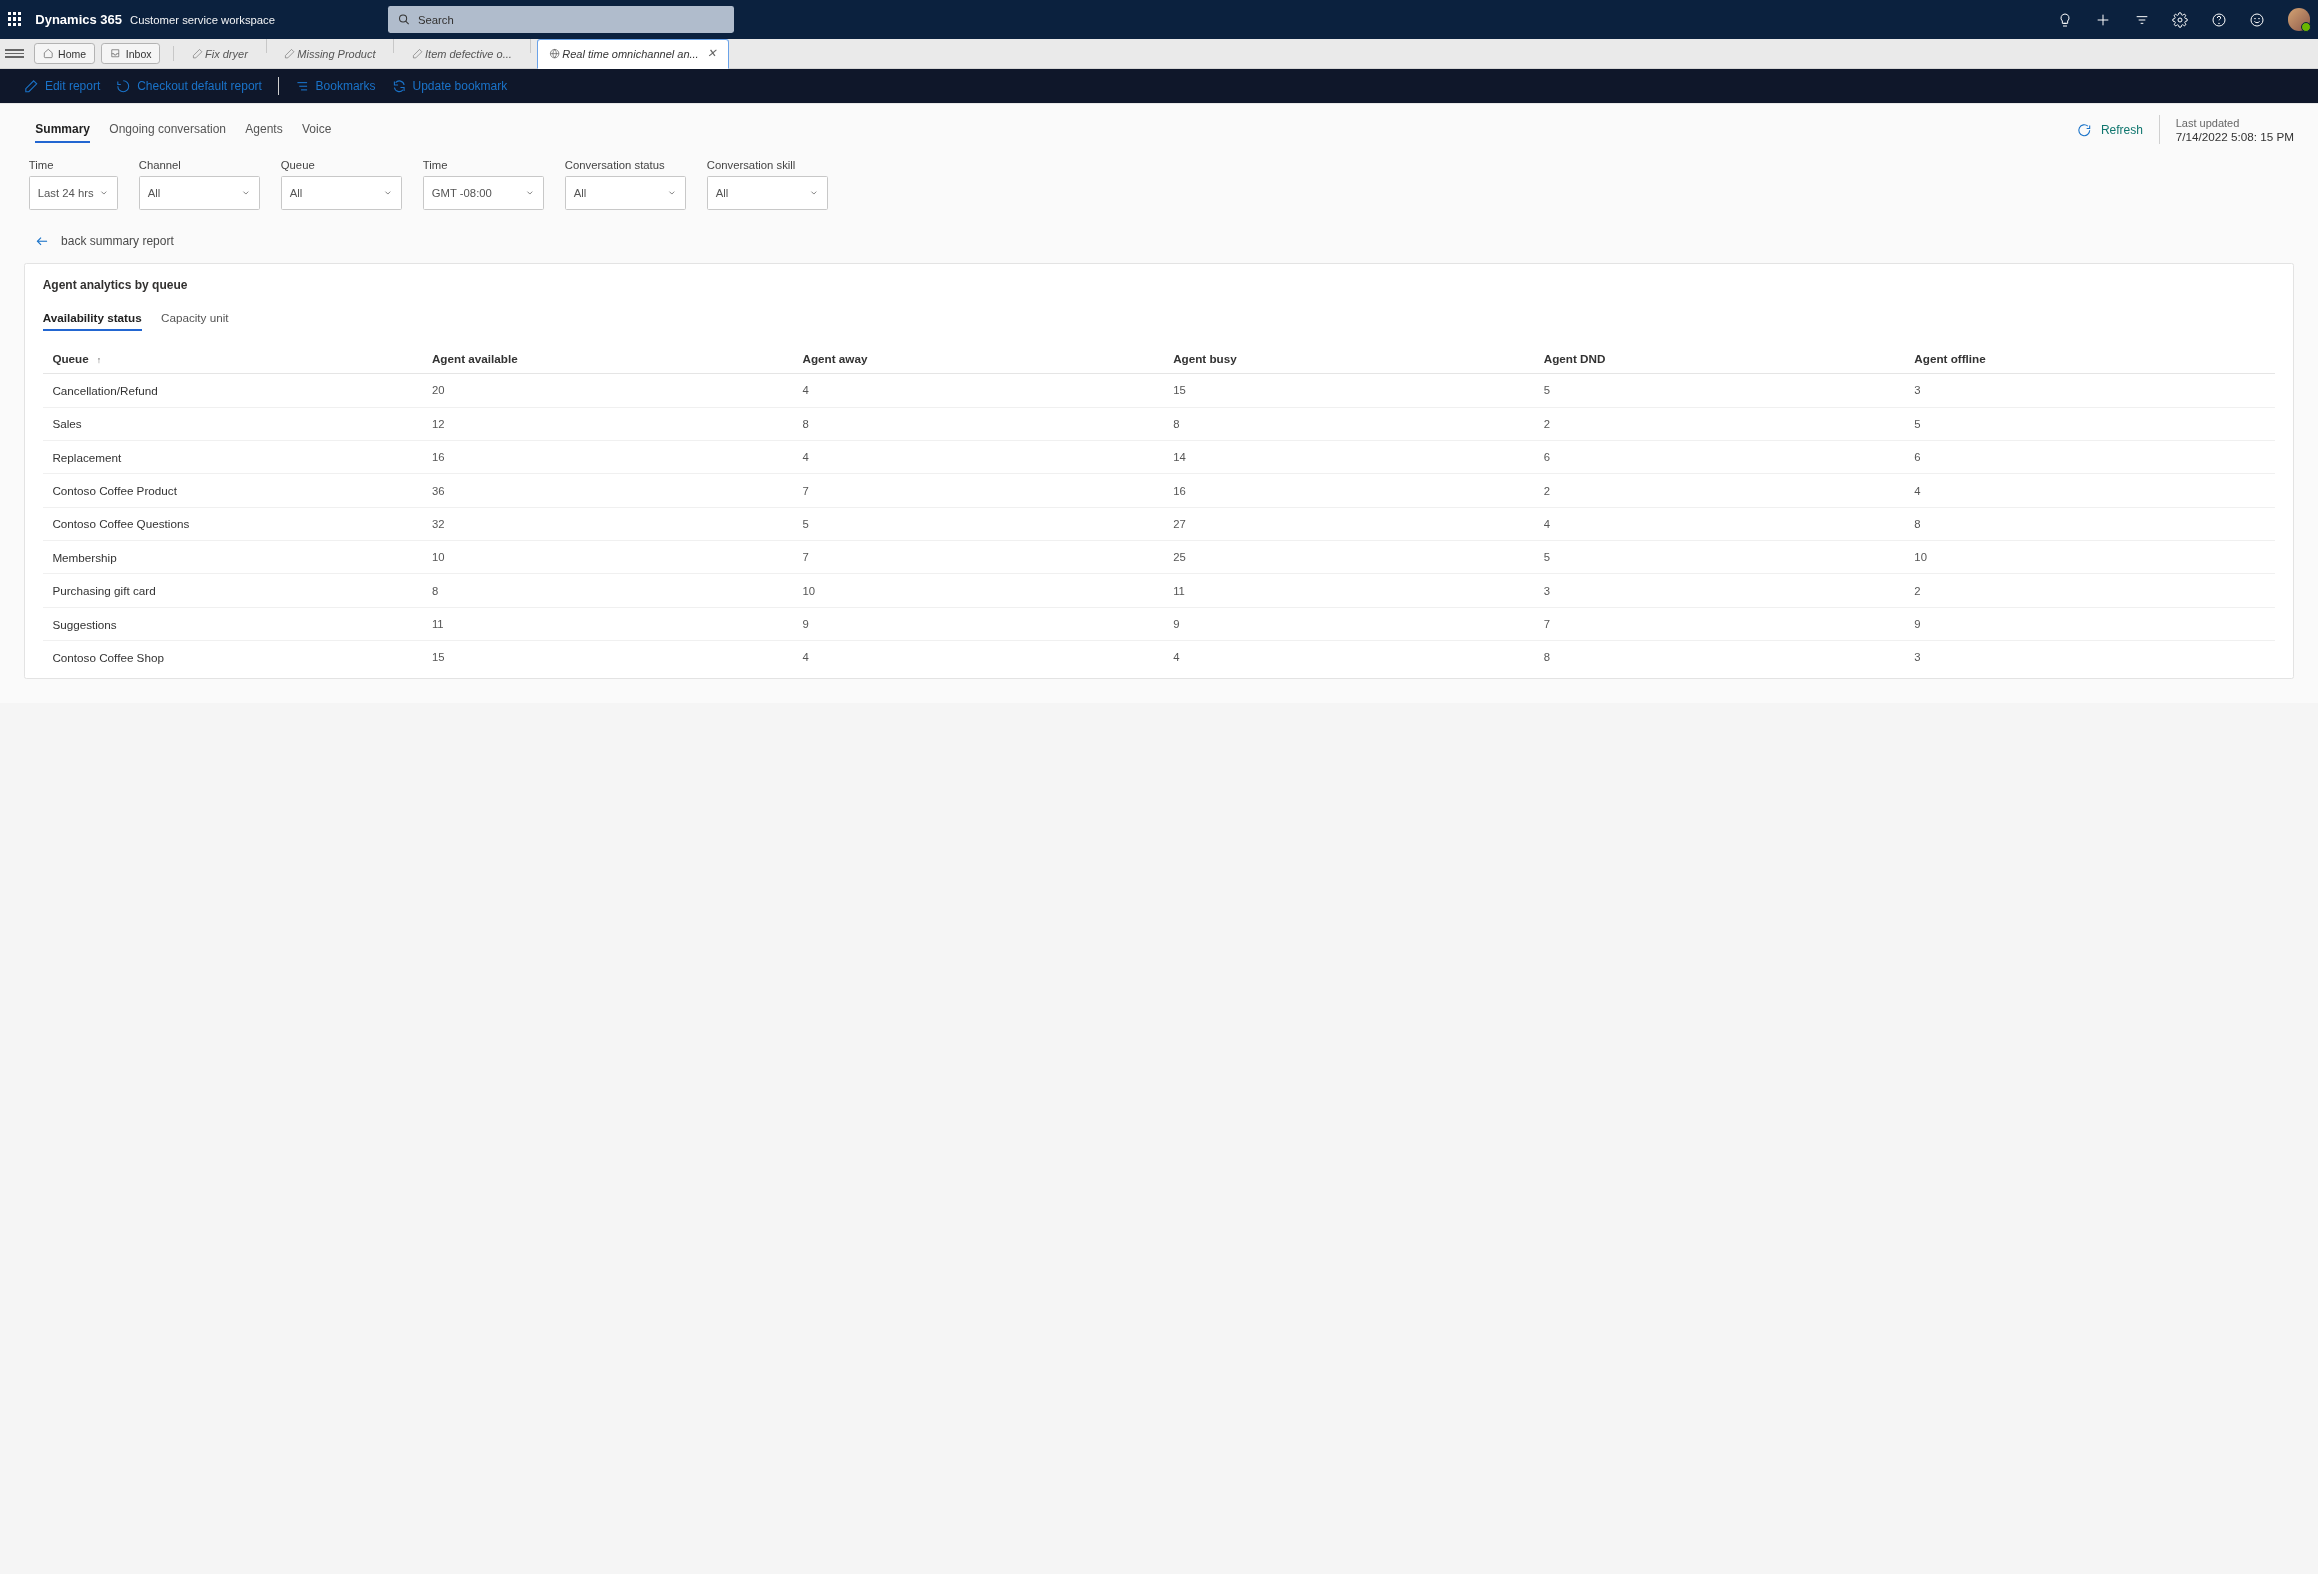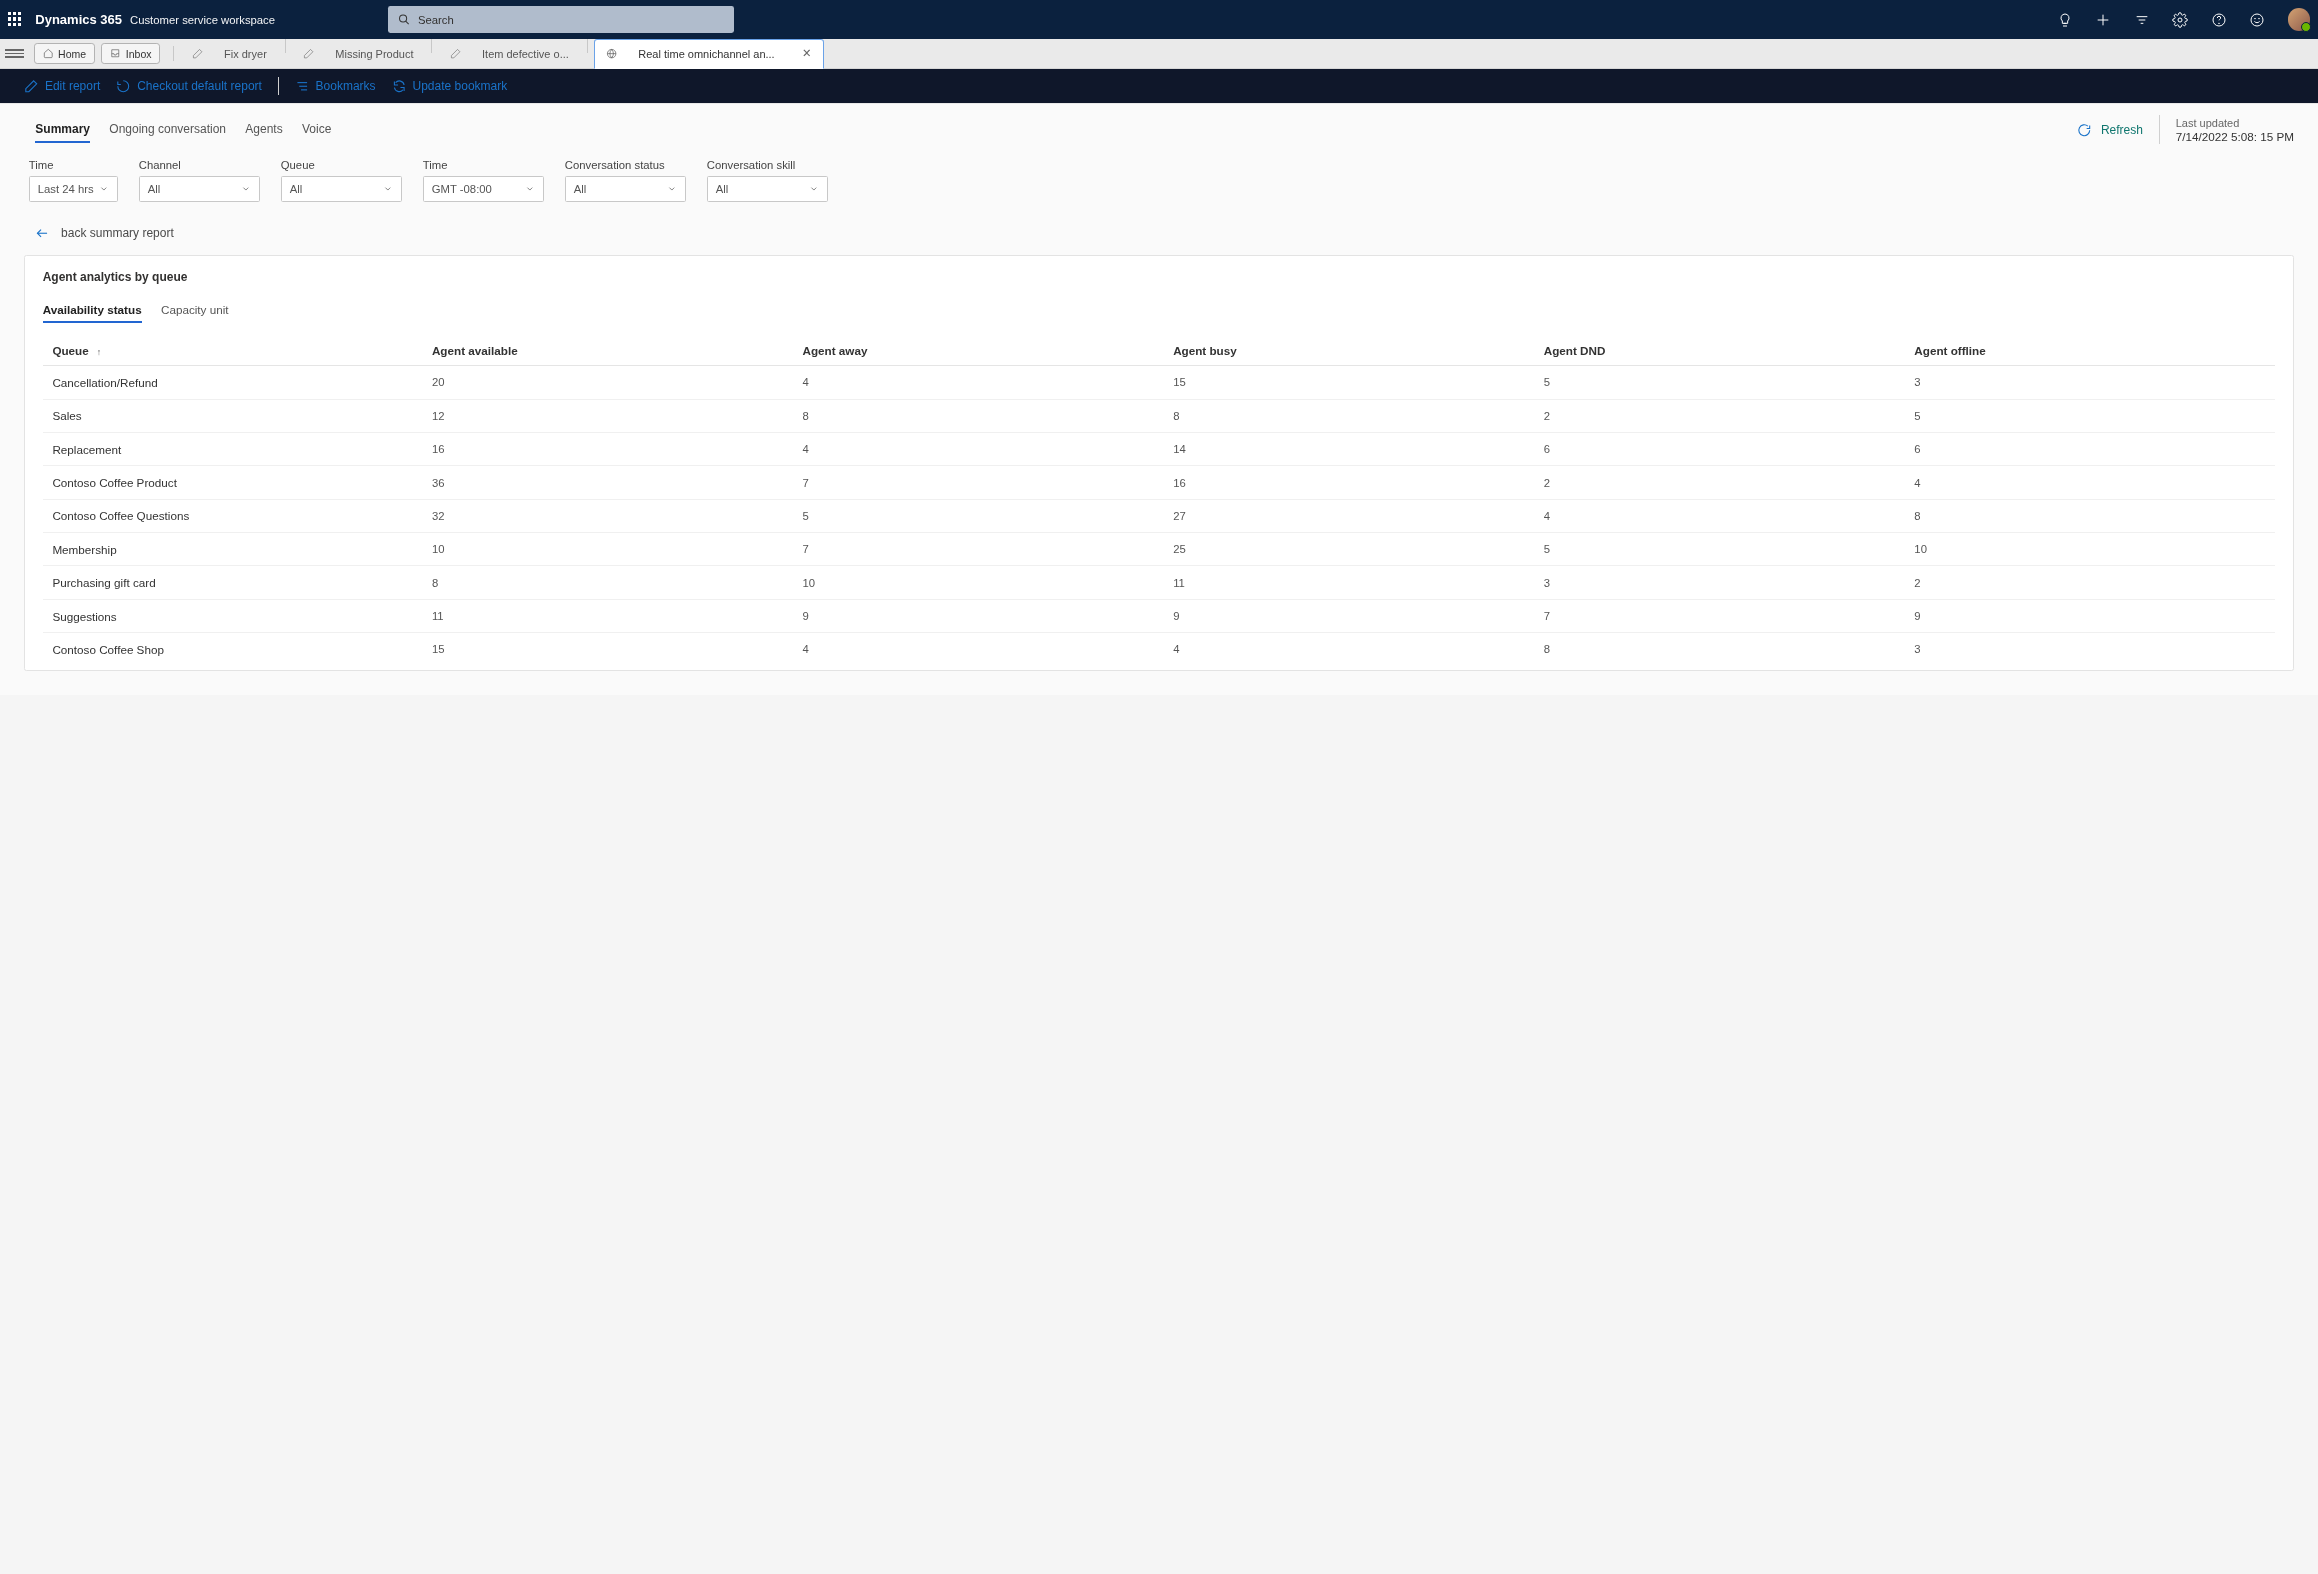--- a/index.html
+++ b/index.html
@@ -20,21 +20,21 @@
   .avatar { width: 22.5px; height: 22.5px; border-radius: 50%; background: linear-gradient(135deg,#d4a373,#8d5b4c); position: relative; }
   .avatar::after { content:''; position:absolute; bottom:-0.8px; right:-0.8px; width:8px; height:8px; background:#6bb700; border:1.6px solid #0b213e; border-radius:50%; }
 
   
   .tab-strip { background: #eaeaea; height: 30px; display: flex; align-items: center; border-bottom: 0.8px solid #d6d6d6; padding-left: 4.8px;}
   .hamburger { width: 19.3px; height: 19.3px; display:flex; flex-direction:column; justify-content:center; gap:2.4px; margin-right:9.7px; cursor:pointer;}
   .hamburger span{height:1.2px; background:#666;}
   .chip { height: 21px; border:0.8px solid #b3b3b3; border-radius:3.2px; background:#f5f5f5; display:flex; align-items:center; padding:0 8px; margin-right:6.4px; font-size:10.5px; color:#333; cursor:pointer; gap:4.8px;}
   .chip svg{width:10.5px;height:10.5px;}
   .tab-sep { width:0.8px; height:14.5px; background:#c8c8c8; margin:0 6.4px;}
-  .tab { height:30px; display:flex; align-items:center; padding:0 11.3px; font-size:11px; color:#555; cursor:pointer; gap:21px; position:relative;}
+  .tab { height:30px; display:flex; align-items:center; padding:0 11.3px; font-size:11px; color:#555; cursor:pointer; gap:2px; position:relative;font-style:italic;}
   .tab svg{width:11.3px;height:11.3px;}
   .tab.active { background:#fff; border:0.8px solid #6aa2e8; border-bottom:0.8px solid #fff; border-radius:3.2px 3.2px 0 0; margin-bottom:-0.8px; color:#333;}
   .tab .close{margin-left:6.4px; font-size:11.3px; color:#666;}
 
   
   .action-bar { background:#0f172a; height:35px; display:flex; align-items:center; padding:0 24px; border-bottom:0.8px solid #e8e8e8; gap:16px;}
   .action-bar .act{display:flex;align-items:center;gap:6.4px;font-size:12px;color:#1a73c9;cursor:pointer;}
   .action-bar .act svg{width:14.5px;height:14.5px;}
   .action-sep{width:0.8px;height:17.7px;background:#d0d0d0;}
 
@@ -48,21 +48,21 @@
   .refresh-btn{display:flex;align-items:center;gap:9px;color:#0f766e;font-size:12px;cursor:pointer;}
   .refresh-btn svg{width:14.5px;height:14.5px;}
   .sep-v{width:0.8px;height:29px;background:#d0d0d0;}
   .last-updated .label{font-size:11px;color:#666;}
   .last-updated .value{font-size:11.7px;color:#333;margin-top:1.6px;}
 
   
   .filters{display:flex;gap:21px;margin-bottom:24px;padding-left:4.8px;}
   .filter{display:flex;flex-direction:column;gap:4.8px;}
   .filter label{font-size:11.3px;color:#444;}
-  .select{width:121px;height:26px;border:0.8px solid #c8c8c8;background:#fff;border-radius:1.6px;display:flex;align-items:center;justify-content:space-between;padding:0 8px;font-size:11.3px;color:#555;cursor:pointer;}
+  .select{width:121px;height:34px;border:0.8px solid #c8c8c8;background:#fff;border-radius:1.6px;display:flex;align-items:center;justify-content:space-between;padding:0 8px;font-size:11.3px;color:#555;cursor:pointer;}
   .select.narrow{width:89px;}
   .select svg{width:9.7px;height:9.7px;}
 
   
   .back-link{display:flex;align-items:center;gap:11.3px;color:#4a4a4a;font-size:12px;margin:0 0 14.5px 11.3px;cursor:pointer;text-align:center;}
   .back-link svg{width:14.5px;height:14.5px;color:#1a73c9;}
 
   
   .card{background:#fff;border:0.8px solid #e3e3e3;border-radius:2.4px;padding:14.5px 17.7px 4.8px;}
   .card-title{font-size:12px;font-weight:600;margin-bottom:14.5px;}

